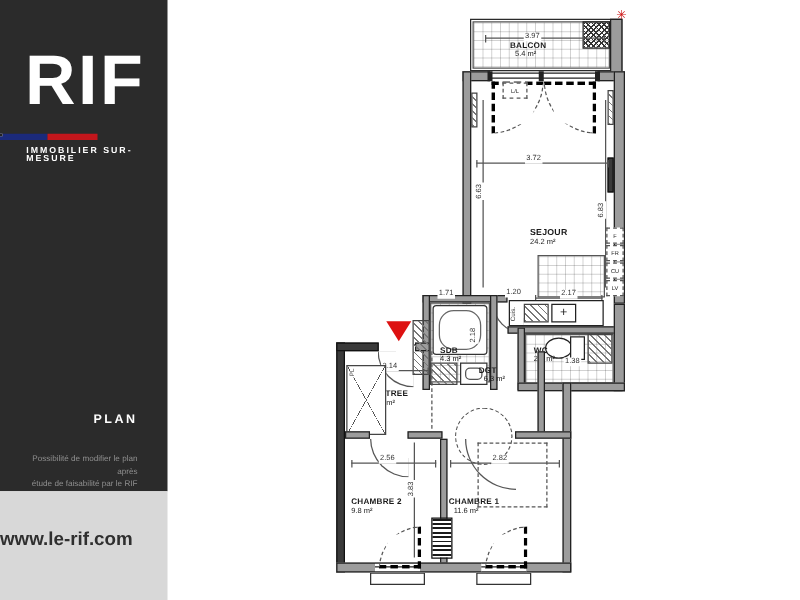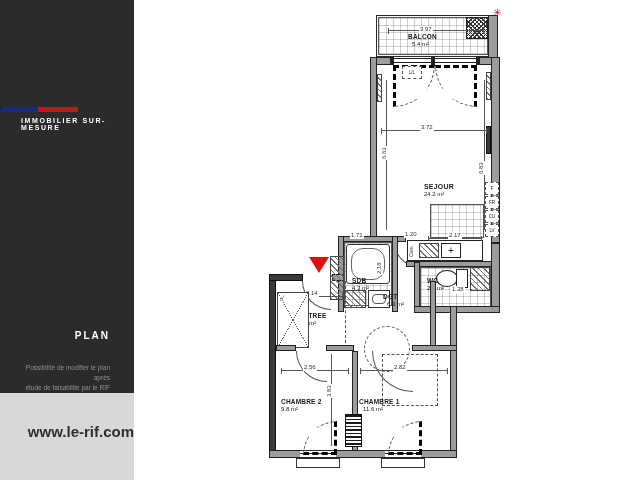--- a/index.html
+++ b/index.html
@@ -7,21 +7,21 @@
          font-family:"Liberation Sans","DejaVu Sans",sans-serif;}
   
   #sidebar{position:absolute;left:0;top:0;width:134px;height:393px;background:#2b2b2b;}
   #logo{position:absolute;left:20px;top:36px;color:#ffffff;font-weight:bold;font-size:56px;letter-spacing:2px;line-height:1;}
   #flag{position:absolute;left:0;top:107px;width:134px;height:5px;display:flex;}
   #flag .b{width:38px;background:#1b2a7b;} #flag .w{flex:1;background:#ffffff;} #flag .r{width:40px;background:#c3161c;}
   #tagline{position:absolute;left:21px;top:117px;color:#ffffff;font-size:7px;letter-spacing:1.6px;font-weight:bold;}
   #plan-title{position:absolute;right:24px;top:330px;color:#ffffff;font-size:10px;font-weight:bold;letter-spacing:2px;text-align:right;}
   #note{position:absolute;right:24px;top:363px;width:100px;text-align:right;color:#8f8f8f;font-size:6.5px;line-height:1.55;}
   #footer{position:absolute;left:0;top:393px;width:134px;height:87px;background:#d8d8d8;}
-  #website{position:absolute;left:0;top:30px;width:134px;text-align:right;color:#2f2f2f;font-weight:bold;font-size:15px;}
+  #website{position:absolute;left:0;top:30px;width:134px;text-align:left;color:#2f2f2f;font-weight:bold;font-size:15px;}
   
   .abs{position:absolute;box-sizing:border-box;}
   .w{position:absolute;box-sizing:border-box;background:#9c9c9c;border:1px solid #222;}
   .wd{position:absolute;box-sizing:border-box;background:#3a3a3a;border:1px solid #111;}
   .tiles{background-image:linear-gradient(rgba(0,0,0,.18) 1px,transparent 1px),
                          linear-gradient(90deg,rgba(0,0,0,.18) 1px,transparent 1px);
          background-size:7px 7px;border:1px solid #555;}
   .dhatch{background-image:repeating-linear-gradient(45deg,#777 0 1px,transparent 1px 4px);border:1px solid #444;}
   .xhatch{background-image:repeating-linear-gradient(45deg,#333 0 1px,transparent 1px 3px),
                           repeating-linear-gradient(-45deg,#333 0 1px,transparent 1px 3px);border:1px solid #222;}
@@ -45,20 +45,21 @@
   .tri-red{width:0;height:0;border-left:10px solid transparent;border-right:10px solid transparent;border-top:16px solid #dd1111;}
   .thinline{position:absolute;border-top:1px solid #222;height:0;}
   .appl{font-size:4.5px;line-height:12px;}
 </style>
 </head>
 <body>
 
 <div id="stage">
 
   <aside id="sidebar">
+    <div id="logo">RIF</div>
     <div id="flag">
       <div class="b"></div>
       <div class="w"></div>
       <div class="r"></div>
     </div>
     <div id="tagline">IMMOBILIER SUR-MESURE</div>
     <div id="plan-title">PLAN</div>
     <div id="note">
       <span>Possibilité de modifier le plan après</span><br>
       <span>étude de faisabilité par le RIF</span>

